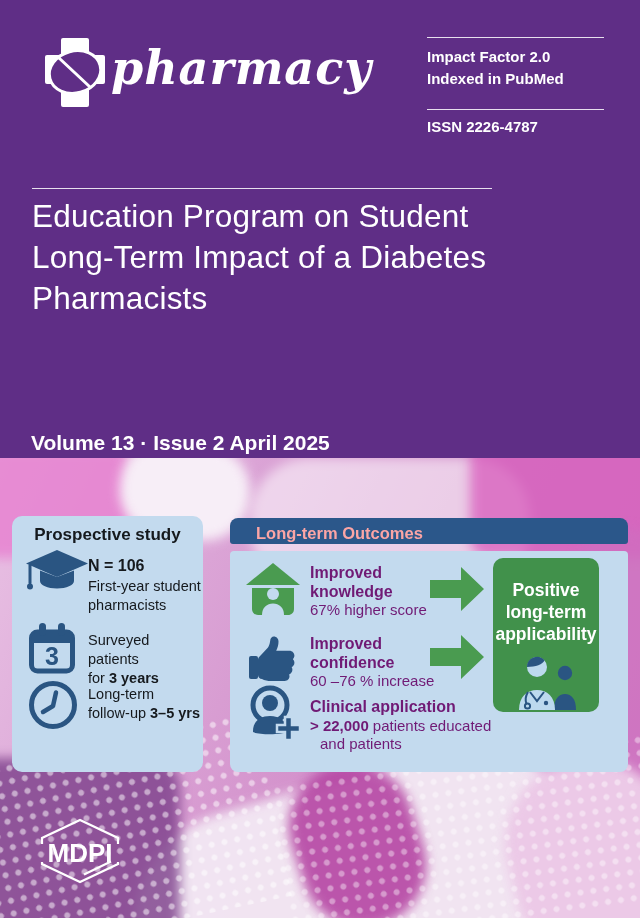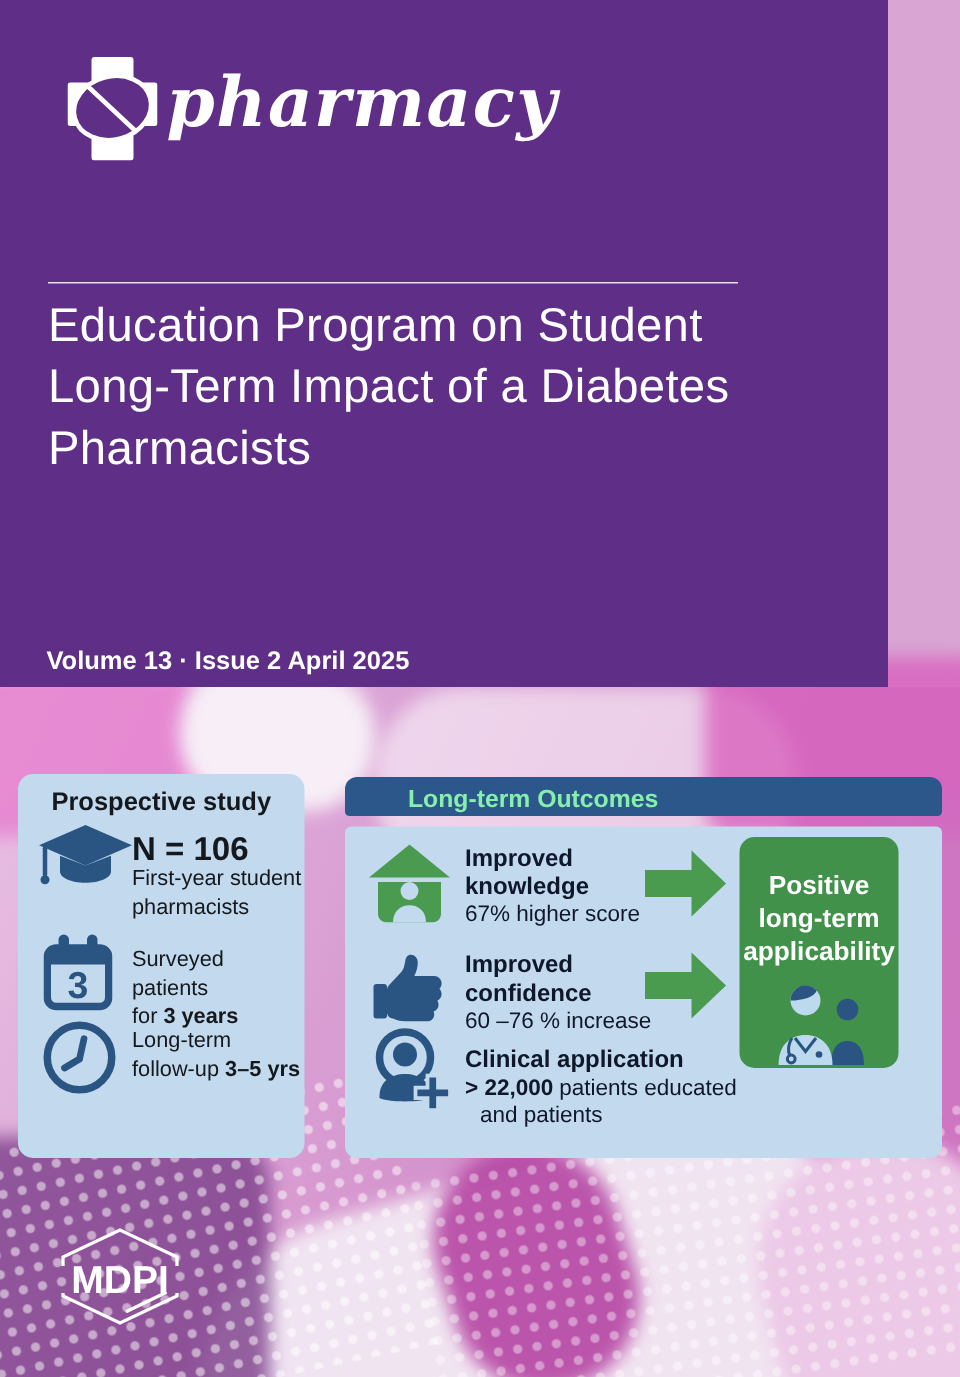--- a/index.html
+++ b/index.html
@@ -2,37 +2,37 @@
 <html><head>
 <meta charset="utf-8">
 <style>
   html,body{margin:0;padding:0;background:#222;}
   .cover{
     position:relative;width:640px;height:918px;overflow:hidden;
     font-family:"Liberation Sans","DejaVu Sans",sans-serif;
     background:#d9a6d4;
   }
   
-  .banner{position:absolute;left:0;top:0;width:592px;height:458px;background:#5f2e86;}
+  .banner{position:absolute;left:0;top:0;width:640px;height:458px;background:#5f2e86;}
   .wordmark{
     position:absolute;left:111px;top:42px;color:#fff;
     font-family:"DejaVu Serif","Liberation Serif",serif;
     font-style:italic;font-weight:600;font-size:46px;line-height:52px;letter-spacing:1px;
   }
   .info-block{position:absolute;left:427px;top:37px;width:177px;color:#fff;}
   .rule{border-top:1.6px solid rgba(255,255,255,.85);height:0;}
   .info-lines{margin-top:8px;font-size:15px;font-weight:700;line-height:21.5px;}
   .rule2{margin-top:20px;}
   .issn{margin-top:8px;font-size:15px;font-weight:700;}
   .title-rule{position:absolute;left:32px;top:188px;width:460px;border-top:1.6px solid rgba(255,255,255,.85);}
   .cover-title{
     position:absolute;left:32px;top:196px;width:580px;color:#fff;
     font-size:31.5px;font-weight:400;line-height:41px;letter-spacing:.2px;
   }
-  .issue-line{position:absolute;left:31px;top:431px;color:#fff;font-size:17px;font-weight:700;}
+  .issue-line{position:absolute;left:31px;top:431px;color:#fff;font-size:21px;font-weight:700;}
 
   
   .photo{position:absolute;left:0;top:458px;width:640px;height:460px;
     background:linear-gradient(115deg,#e9c2e4 0%,#dba4d6 30%,#d391cb 55%,#cd85c4 100%);}
   .blob{position:absolute;filter:blur(6px);}
   .b1{left:-20px;top:-10px;width:150px;height:110px;background:#e77fd0;opacity:.8;border-radius:14px;}
   .b2{left:120px;top:-15px;width:130px;height:95px;background:#f7eef7;border-radius:45px;transform:rotate(8deg);}
   .b3{left:250px;top:0px;width:280px;height:130px;background:rgba(255,255,255,.55);border-radius:60px;}
   .b4{left:470px;top:-20px;width:190px;height:120px;background:#d85bbc;opacity:.75;border-radius:20px;}
   .b5{left:575px;top:70px;width:90px;height:320px;background:#cf6ec0;opacity:.7;border-radius:40px;}
@@ -46,29 +46,29 @@
   .d1{left:-20px;top:280px;width:300px;height:190px;transform:rotate(-12deg);}
   .d2{left:280px;top:300px;width:380px;height:170px;transform:rotate(-8deg);opacity:.8;}
 
   
   .left-panel{position:absolute;left:12px;top:516px;width:191px;height:256px;
     background:#c3daee;border-radius:10px;color:#15191d;}
   .lp-title{position:absolute;left:0;top:9px;width:100%;text-align:center;font-size:17px;font-weight:700;}
   .lp-row{position:absolute;left:0;width:100%;}
   .lp-icon{position:absolute;}
   .lp-text{position:absolute;left:76px;font-size:14.5px;line-height:19px;}
-  .lp-head{font-size:22px;font-weight:700;line-height:23px;}
+  .lp-head{font-size:16px;font-weight:700;line-height:23px;}
   .b{font-weight:700;}
   .sp{margin-left:4px;}
 
   
   .rp-header{position:absolute;left:230px;top:518px;width:398px;height:26px;background:#2b578a;
-    border-radius:8px 8px 3px 3px;color:#86efac;font-size:16.5px;font-weight:700;line-height:30px;padding-left:42px;box-sizing:border-box;}
+    border-radius:8px 8px 3px 3px;color:#fca5a5;font-size:16.5px;font-weight:700;line-height:30px;padding-left:26px;box-sizing:border-box;}
   .rp-body{position:absolute;left:230px;top:551px;width:398px;height:221px;background:#c3daee;
-    border-radius:4px 4px 8px 8px;color:#0f172a;}
+    border-radius:4px 4px 8px 8px;color:#701a75;}
   .rp-row-icon{position:absolute;}
   .rp-text{position:absolute;left:80px;font-size:15px;line-height:18.5px;}
   .rp-bold{font-size:16px;font-weight:700;line-height:18.5px;}
   .arrow{position:absolute;left:200px;}
   .indent{margin-left:10px;}
 
   .result-box{position:absolute;left:493px;top:558px;width:106px;height:154px;background:#41914b;
     border-radius:10px;color:#fff;text-align:center;}
   .rb-text{margin-top:21px;font-size:17.5px;font-weight:700;line-height:22px;}
   .rb-icon{position:absolute;left:50%;transform:translateX(-50%);bottom:2px;}
@@ -99,20 +99,29 @@
 
     <svg class="logo" style="position:absolute;left:45px;top:38px;" width="60" height="69" viewBox="0 0 60 69">
       <rect x="16" y="0" width="28" height="69" rx="2" fill="#fff"></rect>
       <rect x="0" y="17" width="60" height="29" rx="2" fill="#fff"></rect>
       <ellipse cx="30" cy="34" rx="26" ry="21" fill="#5f2e86" stroke="#fff" stroke-width="3" transform="rotate(-15 30 34)"></ellipse>
       <line x1="14" y1="20" x2="45" y2="49" stroke="#fff" stroke-width="3" stroke-linecap="round"></line>
     </svg>
 
     <div class="wordmark">pharmacy</div>
 
+    <div class="info-block">
+      <div class="rule"></div>
+      <div class="info-lines">
+        <div>Impact Factor 2.0</div>
+        <div>Indexed in PubMed</div>
+      </div>
+      <div class="rule rule2"></div>
+      <div class="issn">ISSN 2226-4787</div>
+    </div>
 
     <div class="title-rule"></div>
     <div class="cover-title">
       <div>Education Program on Student</div>
       <div>Long-Term Impact of a Diabetes</div>
       <div>Pharmacists</div>
     </div>
 
     <div class="issue-line">Volume 13 · Issue 2 April 2025</div>
   </div>

